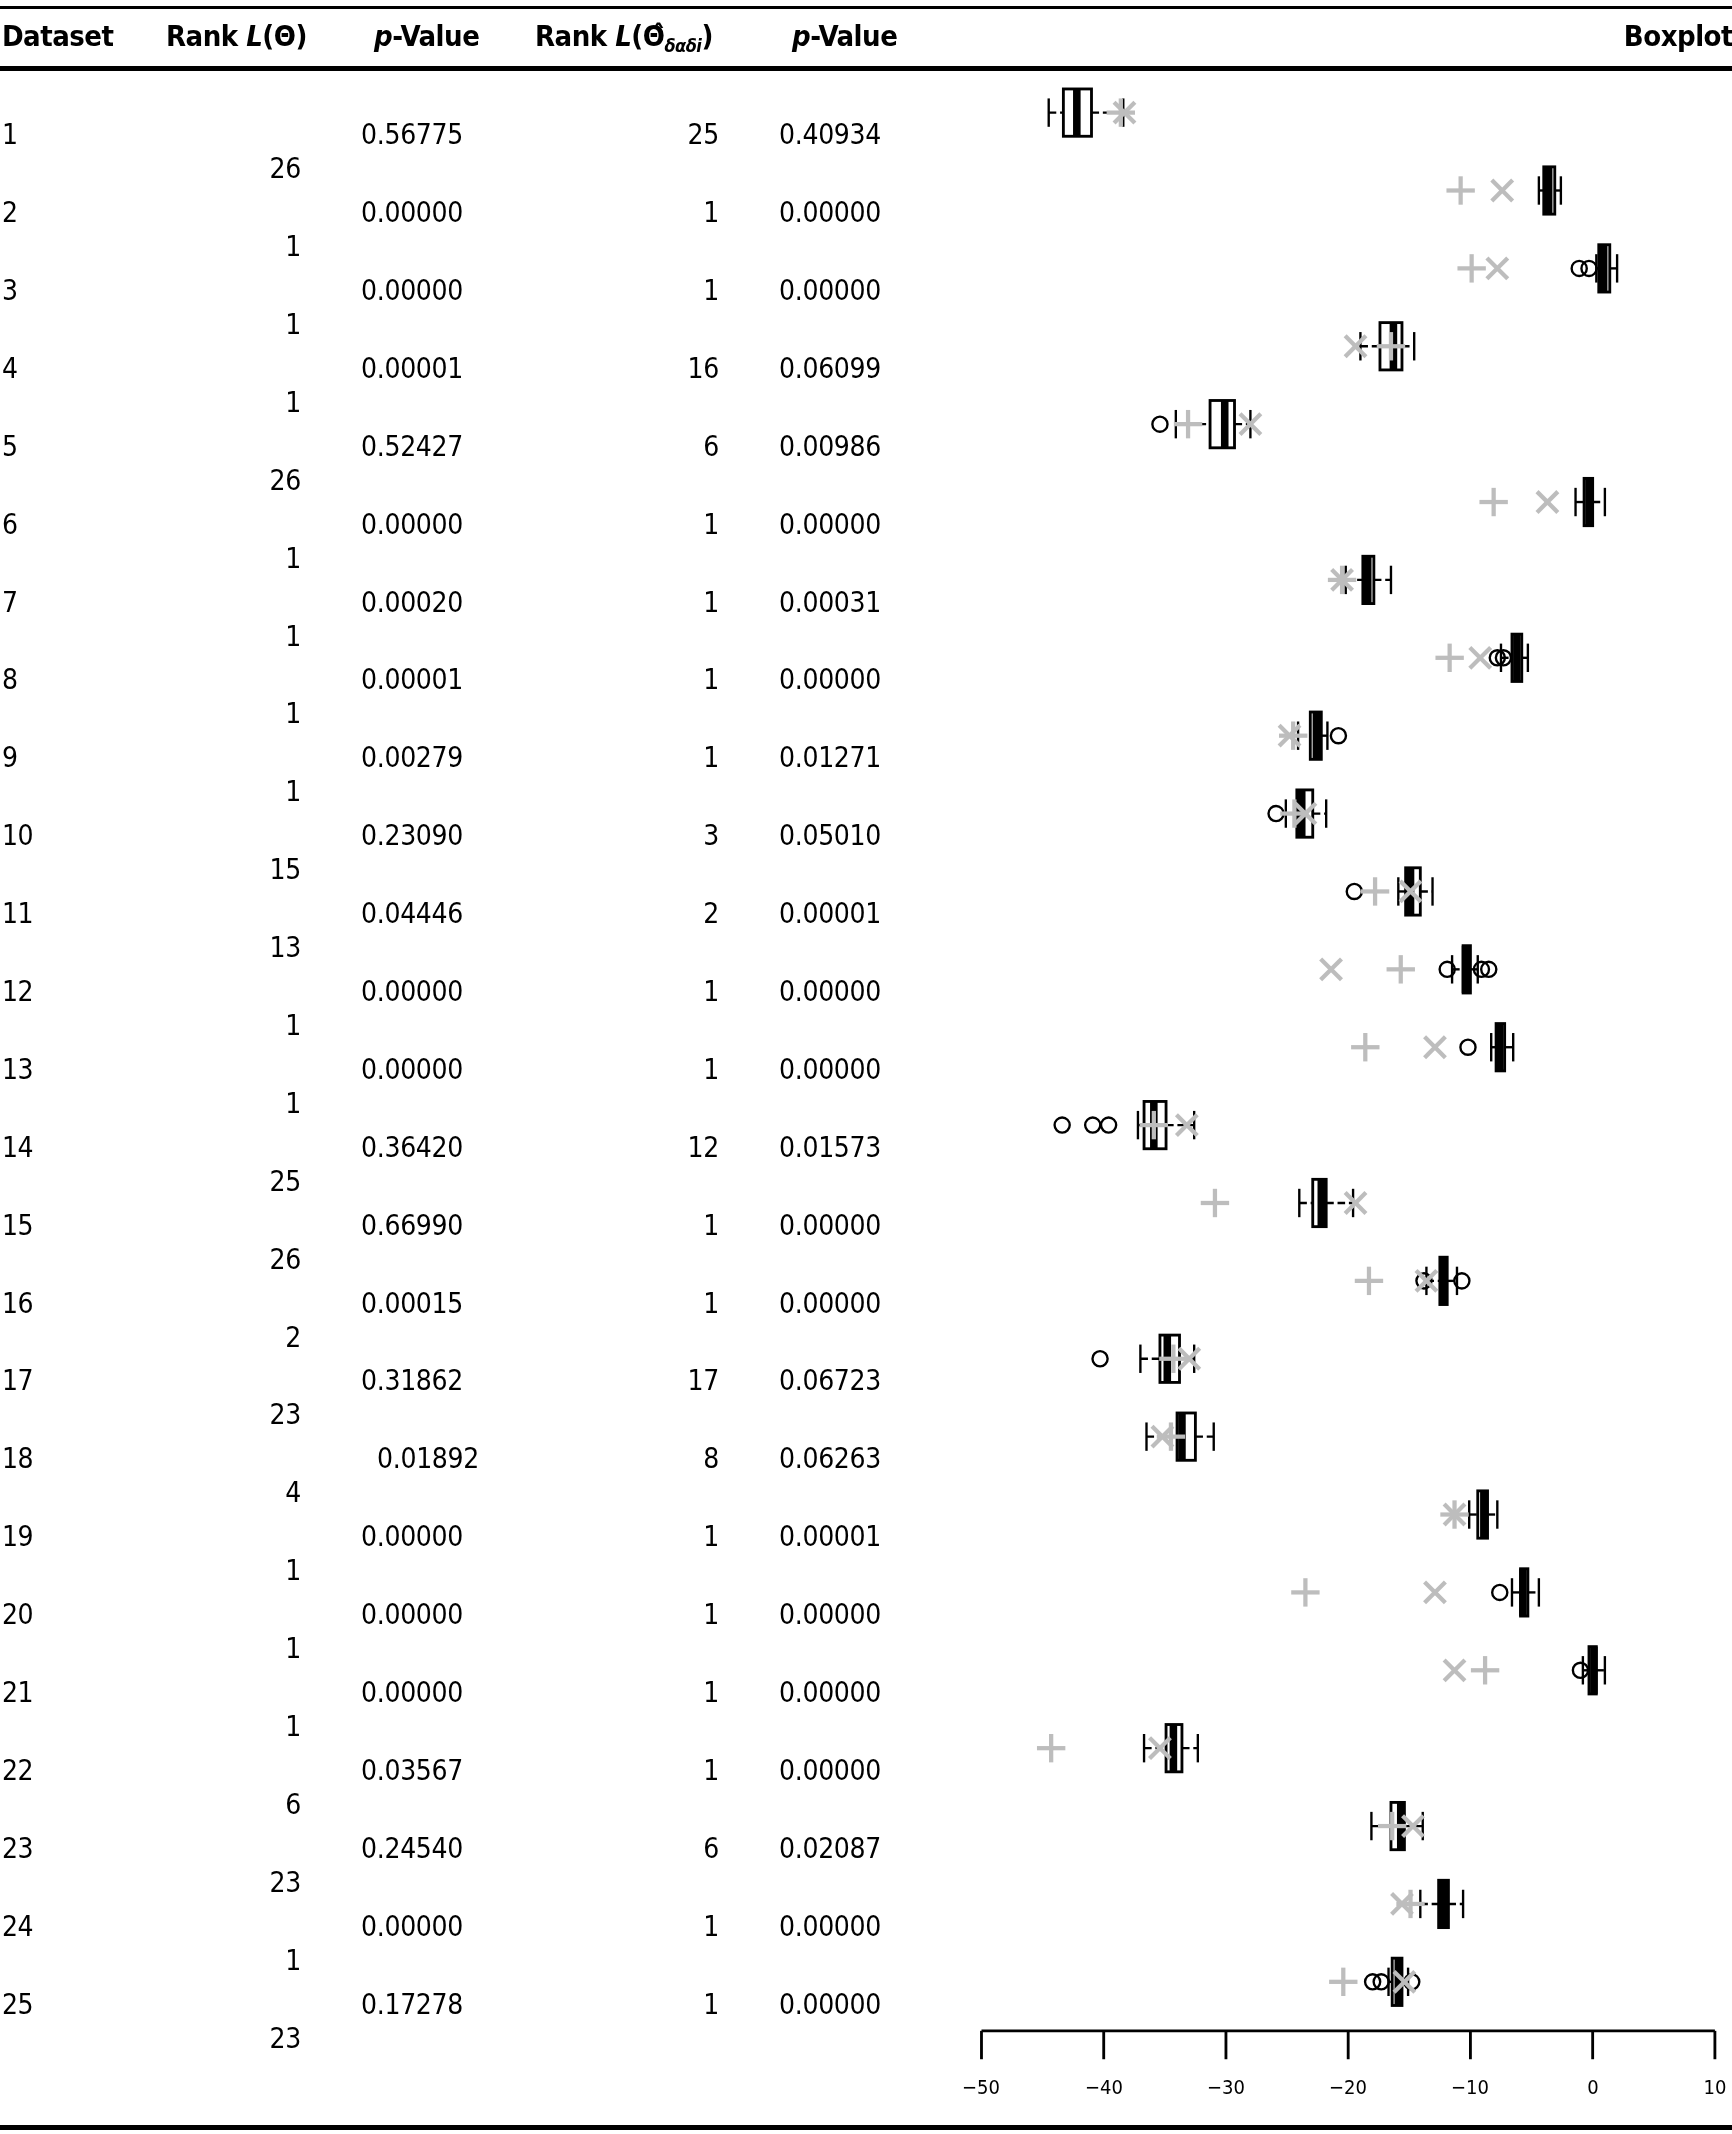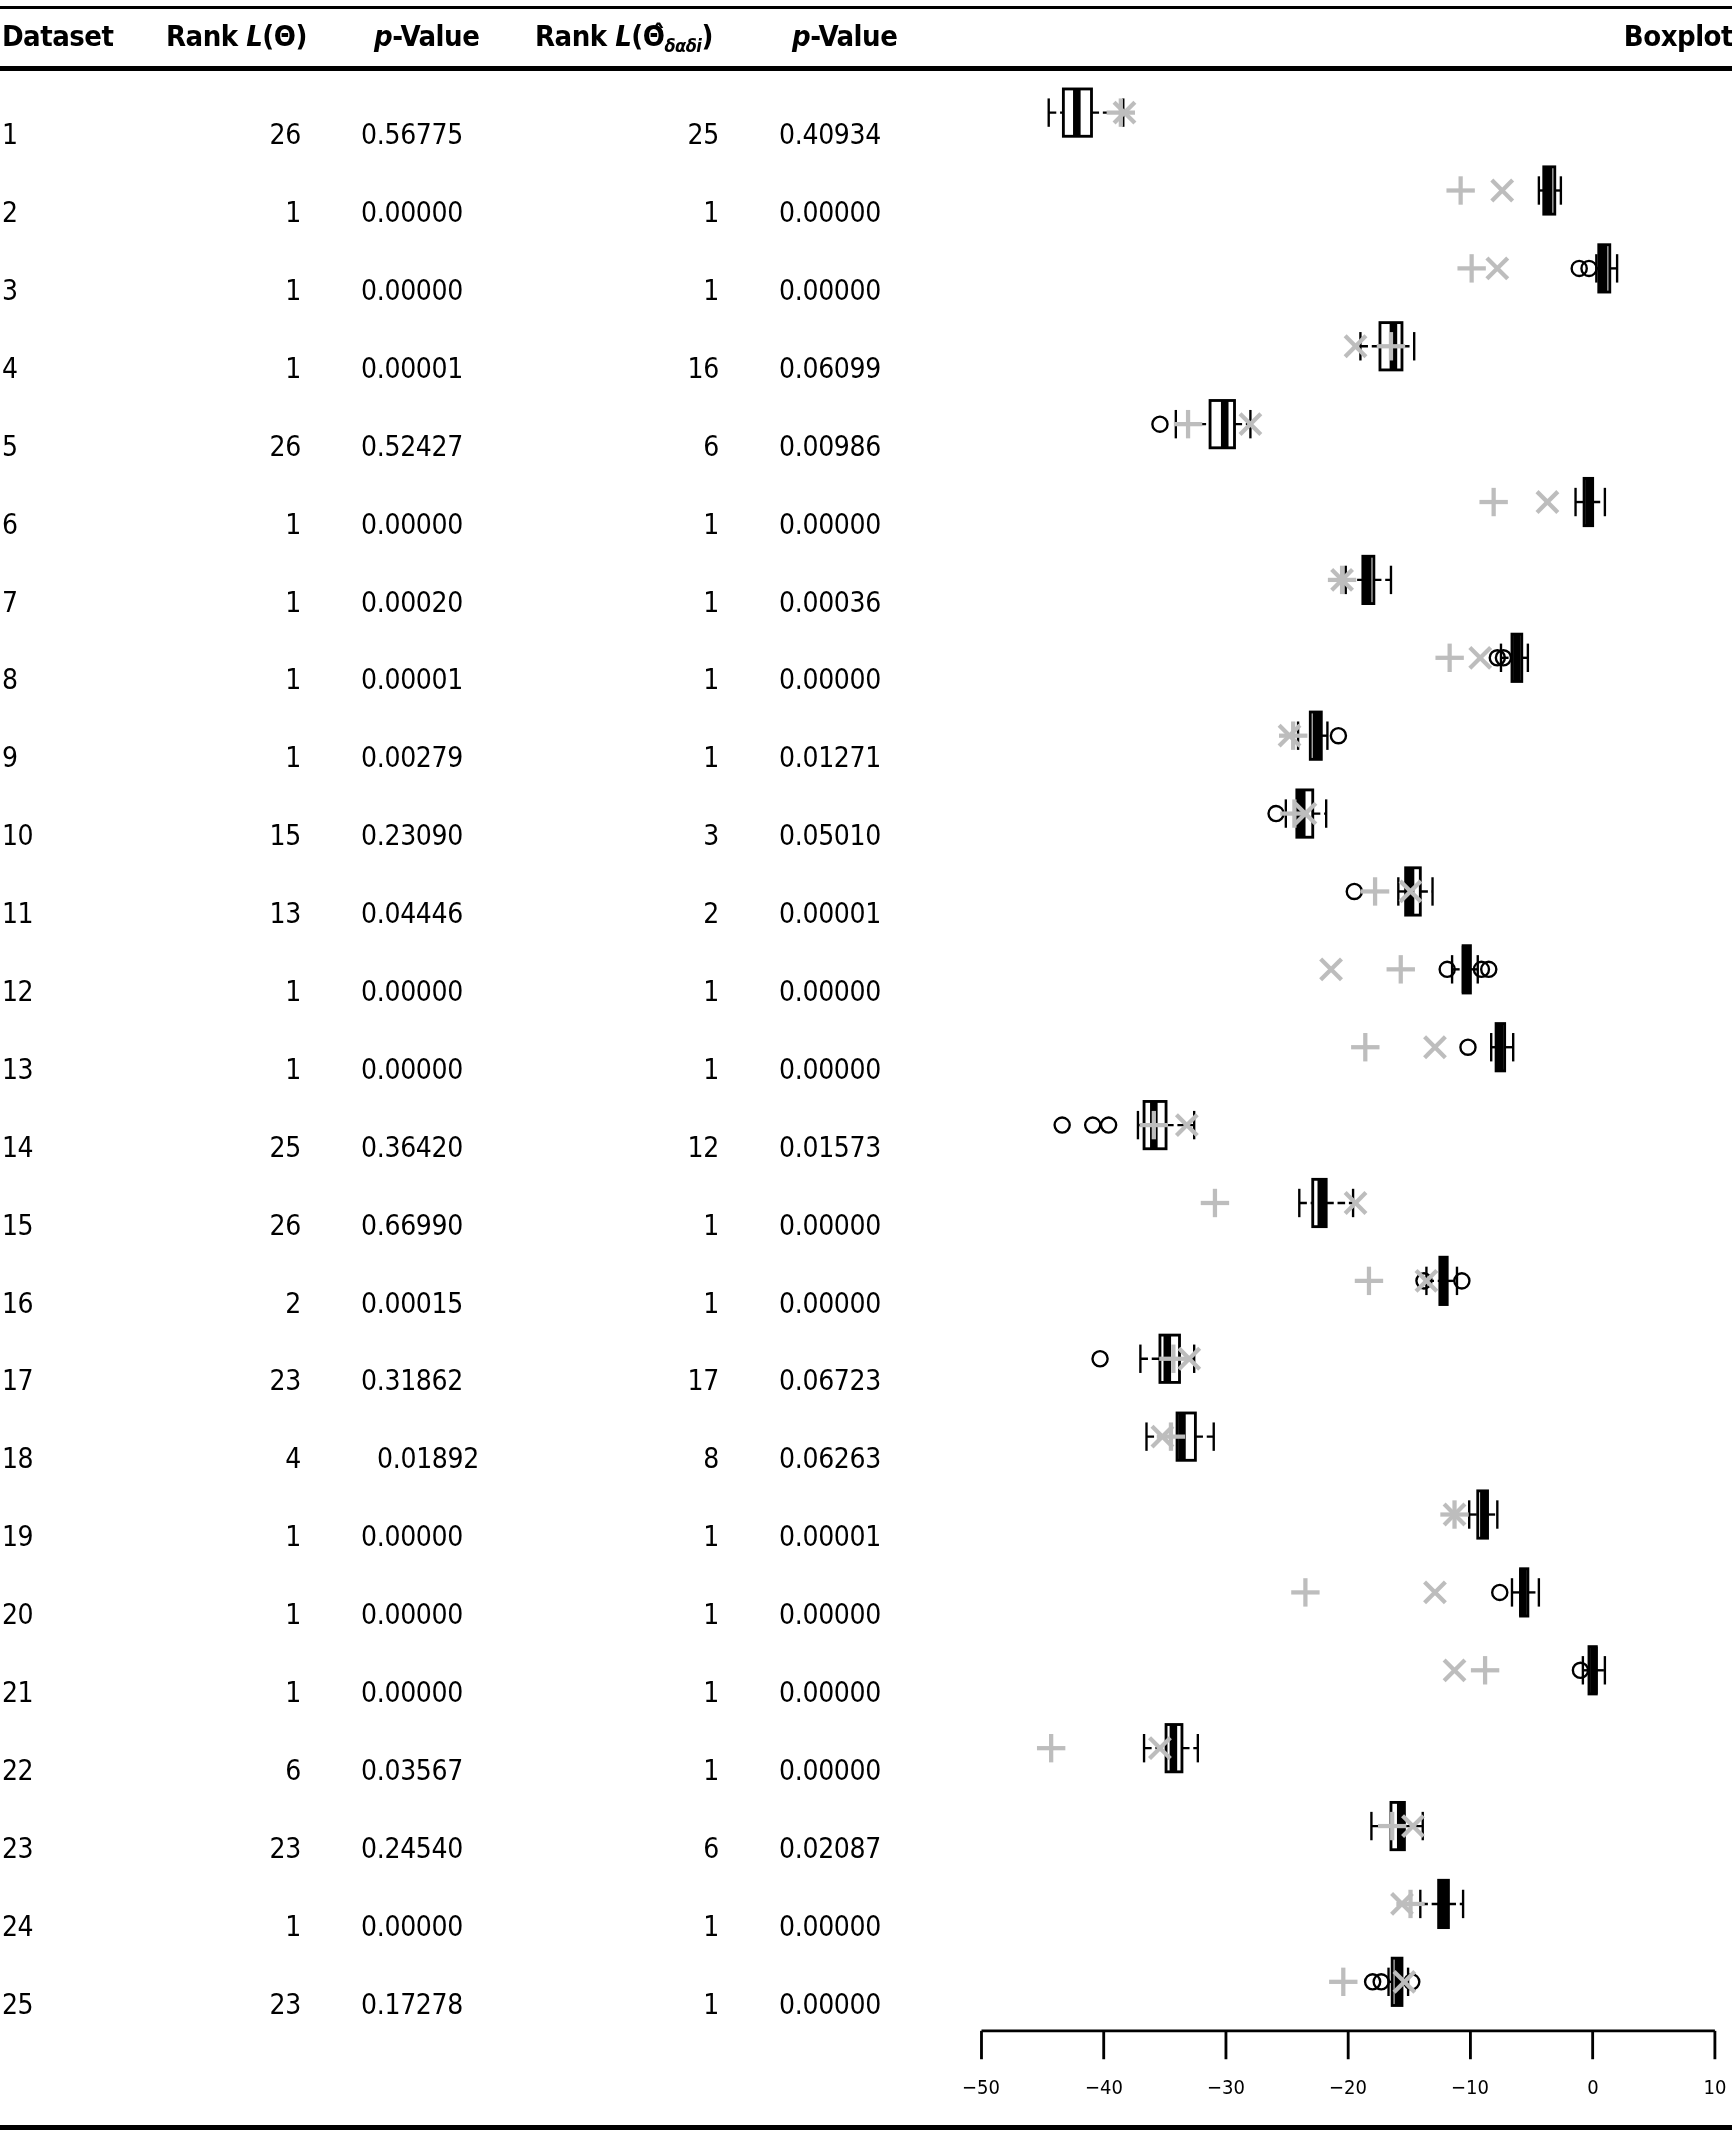--- a/index.html
+++ b/index.html
@@ -8,21 +8,21 @@
   .rule { position: absolute; left: 0; width: 1733px; background: #000; }
   .rule.top { top: 5.7px; height: 3.8px; }
   .rule.mid { top: 66px; height: 4.7px; }
   .rule.bottom { top: 2125px; height: 4.7px; }
   .hdr { position: absolute; top: 17px; font-weight: bold; font-size: 29px; line-height: 38px;
          white-space: nowrap; letter-spacing: -0.5px; }
   .hdr i { font-style: italic; }
   .hdr sub { font-size: 18px; font-style: italic; vertical-align: -5.7px; }
   .cell { position: absolute; font-size: 28px; line-height: 34px; white-space: nowrap; letter-spacing: -0.3px; }
   .c-ds { left: 1.9px; }
-  .c-r1 { right: calc(1733px - 301px); text-align: right; }
+  .c-r1 { right: calc(1733px - 301px); text-align: right; margin-top: 34px; }
   .c-p1 { left: 361px; }
   .c-r2 { right: calc(1733px - 719px); text-align: right; }
   .c-p2 { left: 779px; }
   #plot { position: absolute; left: 0; top: 0; width: 1733px; height: 2134px; pointer-events: none; }
   .tick-label { position: absolute; top: 2071px; font-size: 20px; line-height: 32px; transform: translateX(-50%); white-space: nowrap; }
 </style>
 </head>
 <body>
 
 <div class="rule top"></div>
@@ -79,21 +79,21 @@
       <div class="cell c-r1" style="top: 508px;">1</div>
       <div class="cell c-p1" style="top: 508px;">0.00000</div>
       <div class="cell c-r2" style="top: 508px;">1</div>
       <div class="cell c-p2" style="top: 508px;">0.00000</div>
     </div>
     <div>
       <div class="cell c-ds" style="top: 586px;">7</div>
       <div class="cell c-r1" style="top: 586px;">1</div>
       <div class="cell c-p1" style="top: 586px;">0.00020</div>
       <div class="cell c-r2" style="top: 586px;">1</div>
-      <div class="cell c-p2" style="top: 586px;">0.00036</div>
+      <div class="cell c-p2" style="top: 586px;">0.00031</div>
     </div>
     <div>
       <div class="cell c-ds" style="top: 663px;">8</div>
       <div class="cell c-r1" style="top: 663px;">1</div>
       <div class="cell c-p1" style="top: 663px;">0.00001</div>
       <div class="cell c-r2" style="top: 663px;">1</div>
       <div class="cell c-p2" style="top: 663px;">0.00000</div>
     </div>
     <div>
       <div class="cell c-ds" style="top: 741px;">9</div>

